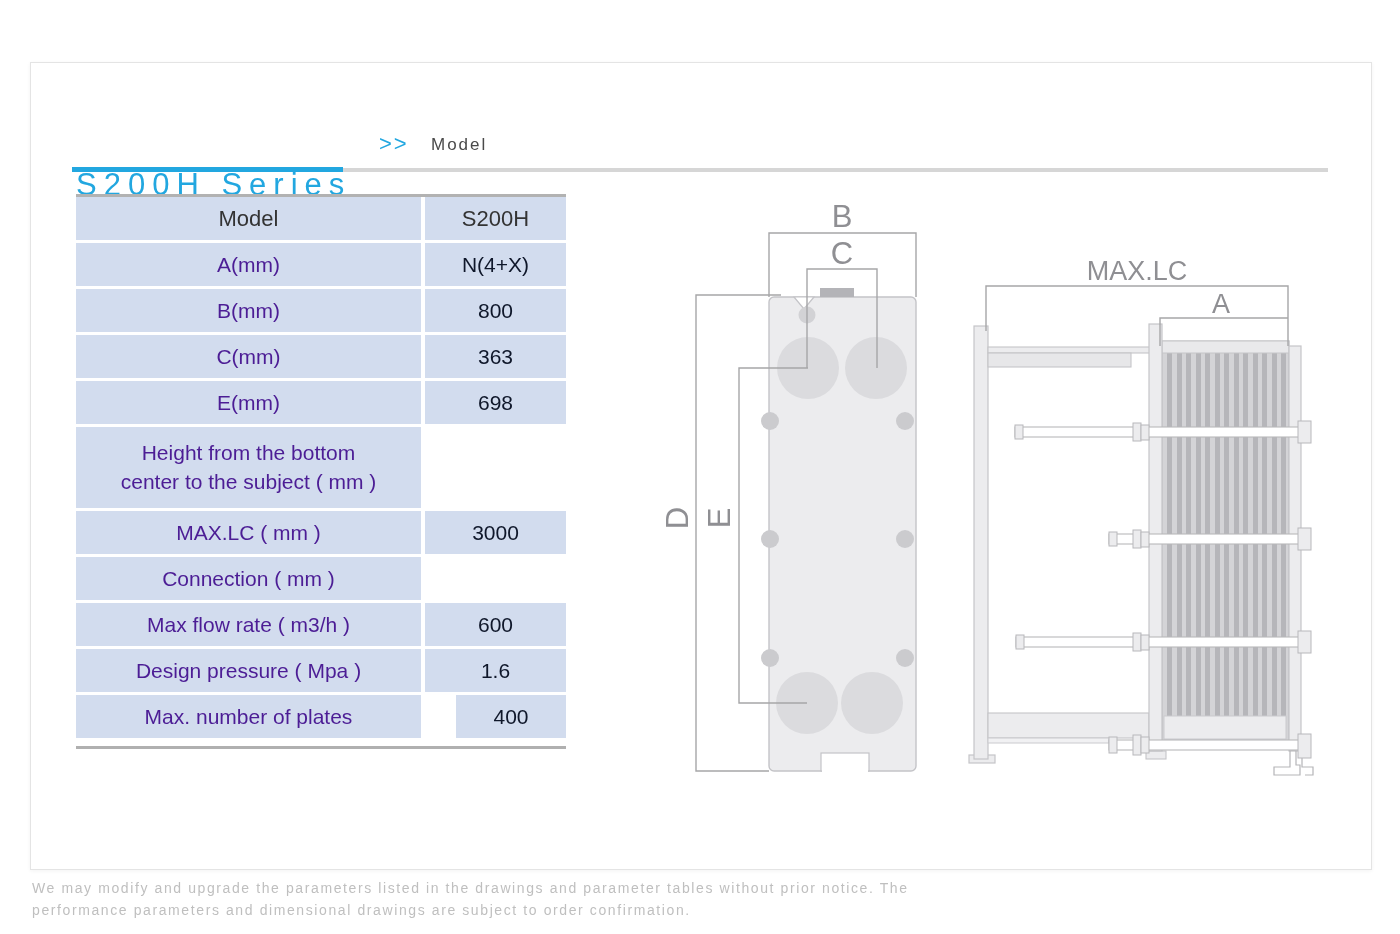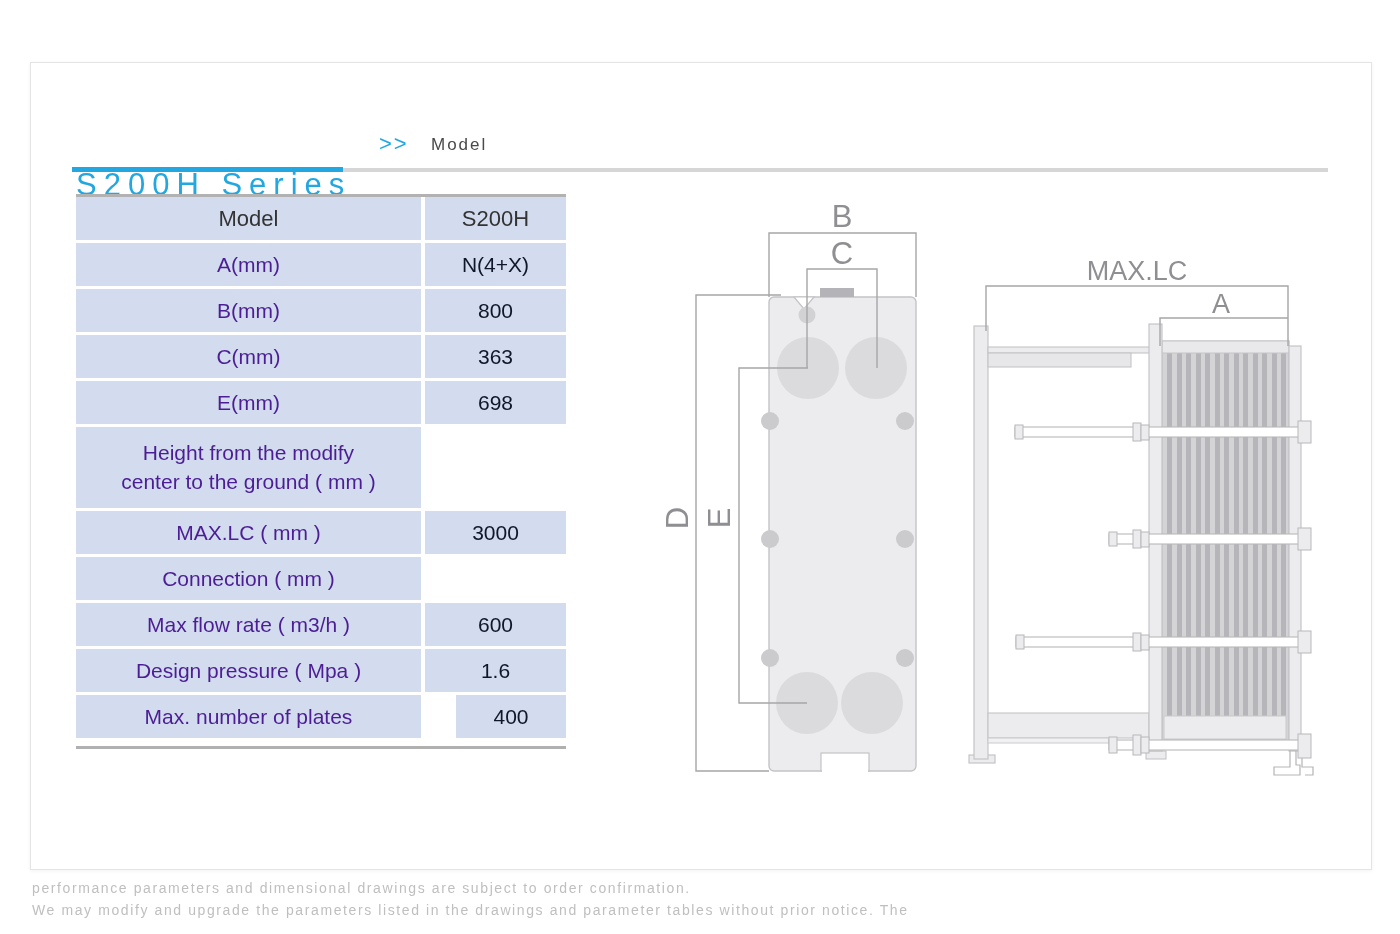--- a/index.html
+++ b/index.html
@@ -72,21 +72,21 @@
     <div class="t-row">
       <div class="t-label">C(mm)</div>
       <div class="t-value">363</div>
     </div>
     <div class="t-row">
       <div class="t-label">E(mm)</div>
       <div class="t-value">698</div>
     </div>
     <div class="t-row tall">
       <div class="t-label">
-          <span>Height from the modify center to the ground ( mm )</span>
+          <span>Height from the bottom center to the subject ( mm )</span>
         </div>
     </div>
     <div class="t-row">
       <div class="t-label">MAX.LC ( mm )</div>
       <div class="t-value">3000</div>
     </div>
     <div class="t-row">
       <div class="t-label">Connection ( mm )</div>
     </div>
     <div class="t-row">
@@ -205,15 +205,15 @@
 
     <path d="M25,80 L25,35 L327,35 L327,95" fill="none" stroke="#a6a6a8" stroke-width="1.4"></path>
     <path d="M199,95 L199,67 L327,67" fill="none" stroke="#a6a6a8" stroke-width="1.4"></path>
     <text class="dim-label-sm" x="176" y="29" text-anchor="middle">MAX.LC</text>
     <text class="dim-label-sm" x="260" y="62" text-anchor="middle">A</text>
   </svg>
 
 </div>
 
 <div class="footer">
+  <div>We may modify and upgrade the parameters listed in the drawings and parameter tables without prior notice. The</div>
   <div>performance parameters and dimensional drawings are subject to order confirmation.</div>
-  <div>We may modify and upgrade the parameters listed in the drawings and parameter tables without prior notice. The</div>
 </div>
 
 </body></html>

